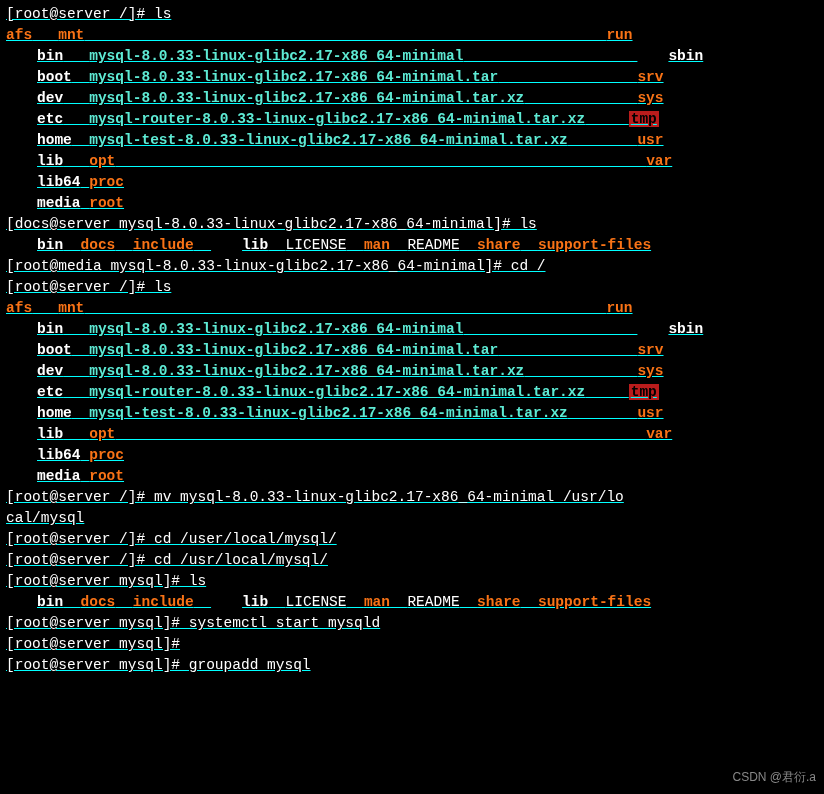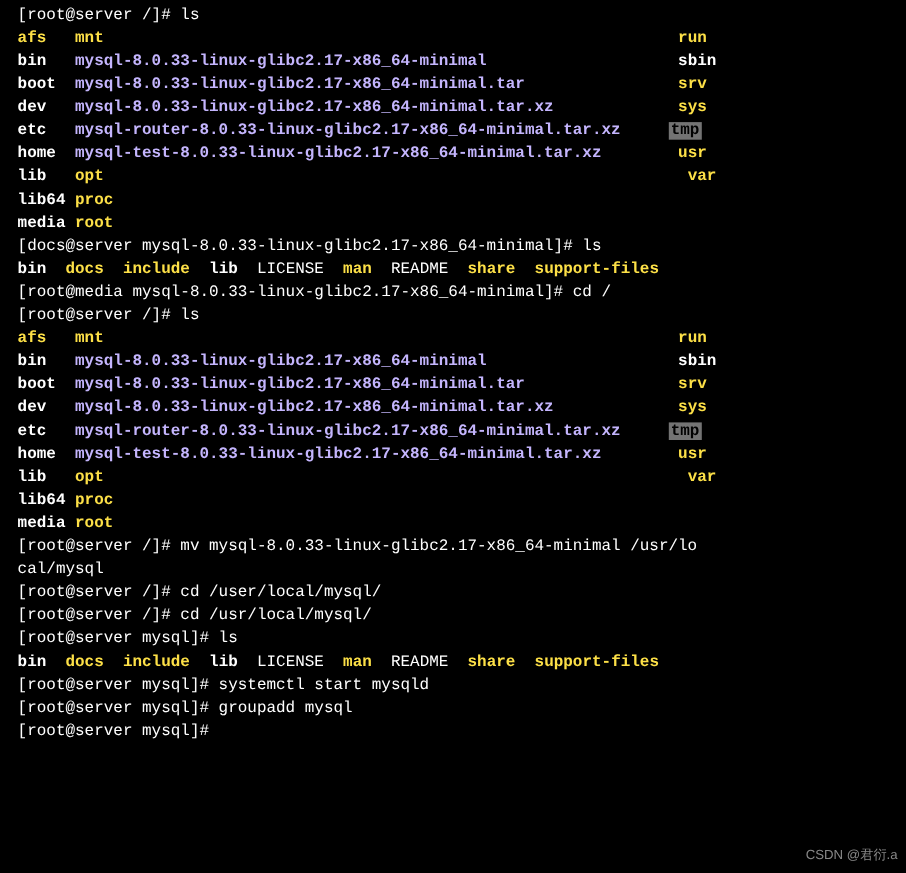--- a/index.html
+++ b/index.html
@@ -10,34 +10,35 @@
       overflow: hidden;
       font-family: 'Courier New', Courier, monospace;
       font-size: 14.5px;
       line-height: 1.45;
     }
     #terminal {
       background: #000;
       color: #00ffff;
       width: 824px;
       height: 794px;
-      padding: 4px 16px;
+      padding: 4px 6px;
       overflow: hidden;
       position: relative;
+      text-decoration: underline;
     }
     .line {
       white-space: pre;
       display: block;
     }
     .white { color: #ffffff; }
-    .bold-white { color: #ffffff; font-weight: bold; }
-    .dir-cyan { color: #fde047; font-weight: bold; }
-    .dir-red { color: #c4b5fd; font-weight: bold; }
+    .bold-white { color: #ffffff; font-weight: bold; margin-left: 31px; }
+    .dir-cyan { color: #f97316; font-weight: bold; }
+    .dir-red { color: #5eead4; font-weight: bold; }
     .tmp-badge {
-      background: #737373;
+      background: #b91c1c;
       color: #000;
       padding: 0 2px;
       font-weight: bold;
     }
     .watermark {
       position: absolute;
       bottom: 8px;
       right: 8px;
       color: #888;
       font-size: 12px;
@@ -104,18 +105,18 @@
 
   <span class="line"><span class="white">[root@server /]# cd /usr/local/mysql/</span></span>
 
   <span class="line"><span class="white">[root@server mysql]# ls</span></span>
 
   <span class="line"><span class="bold-white">bin</span>  <span class="dir-cyan">docs</span>  <span class="dir-cyan">include</span>  <span class="bold-white">lib</span>  <span class="white">LICENSE</span>  <span class="dir-cyan">man</span>  <span class="white">README</span>  <span class="dir-cyan">share</span>  <span class="dir-cyan">support-files</span></span>
 
   <span class="line"><span class="white">[root@server mysql]# systemctl start mysqld</span></span>
 
 
+  <span class="line"><span class="white">[root@server mysql]#</span></span>
+
   <span class="line"><span class="white">[root@server mysql]# groupadd mysql</span></span>
-
-  <span class="line"><span class="white">[root@server mysql]#</span></span>
 
   <div class="watermark">CSDN @君衍.a</div>
 </div>
 
 </body></html>

